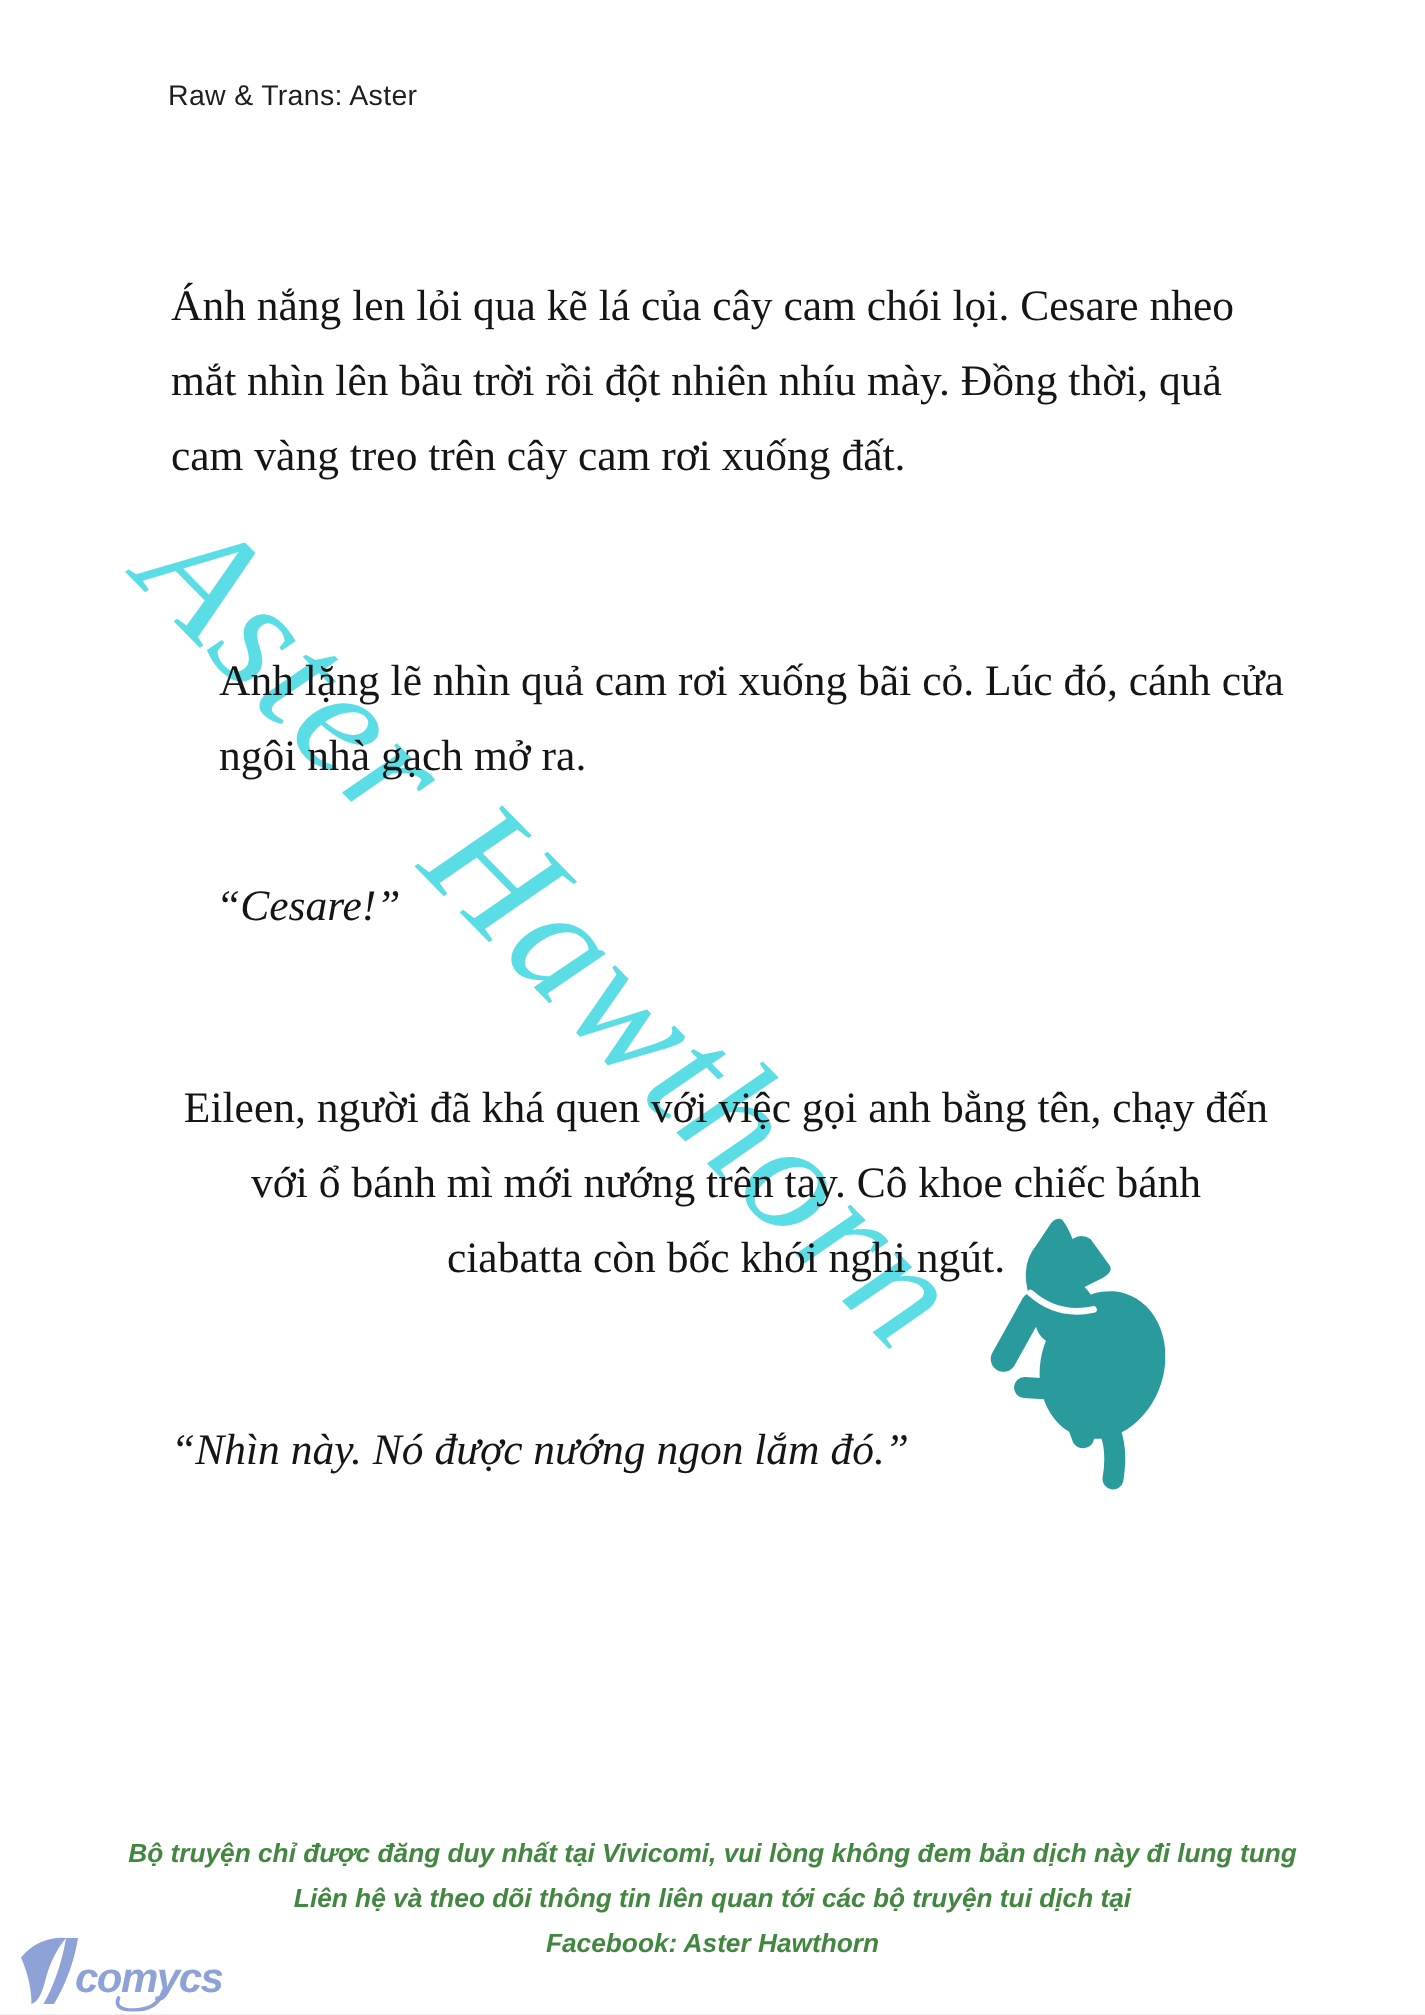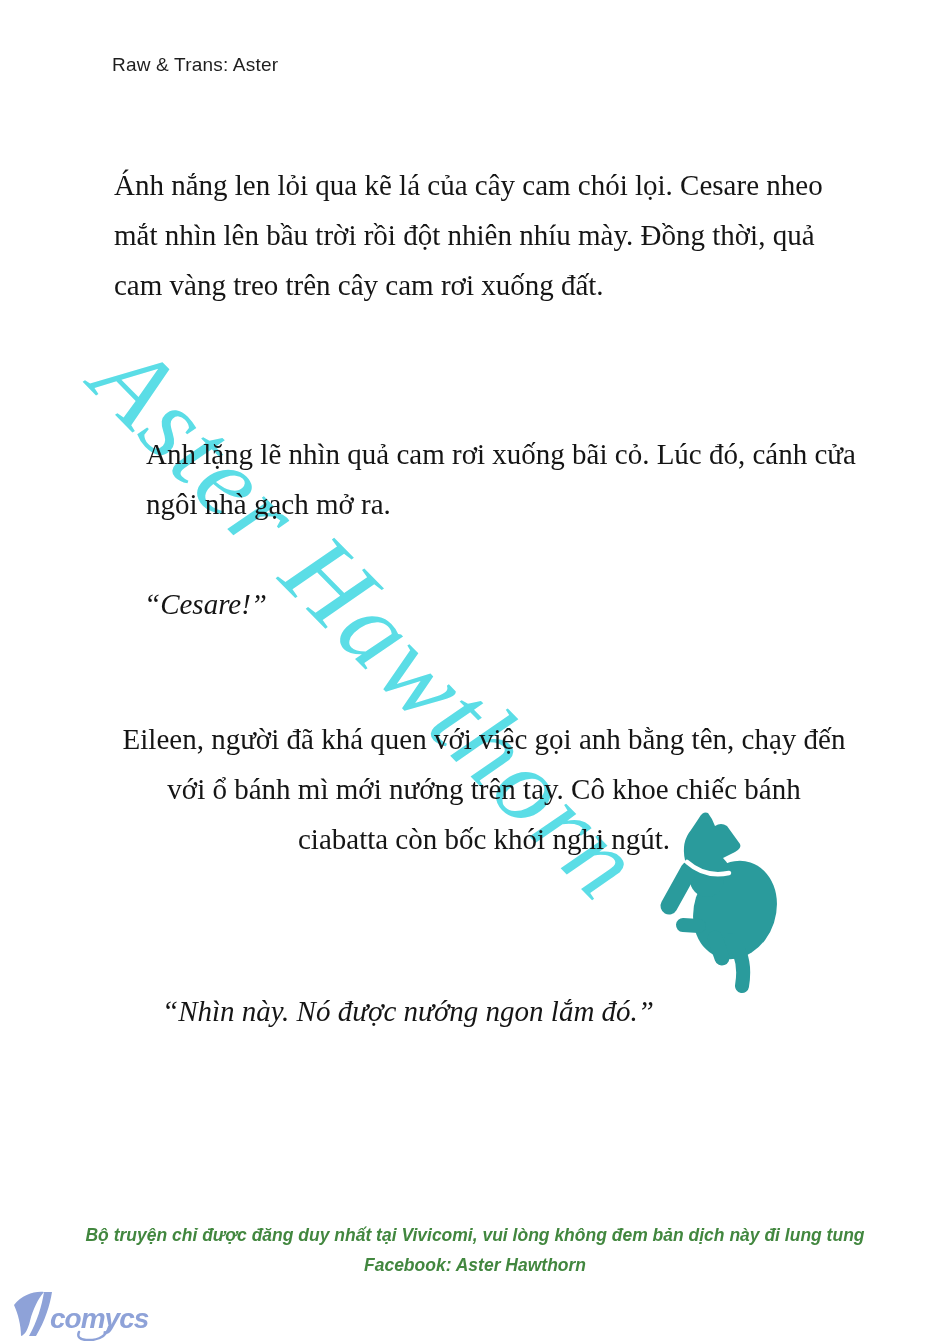--- a/index.html
+++ b/index.html
@@ -30,25 +30,25 @@
     z-index:0;
     user-select:none;
   }
   .para{
     position:absolute;left:114px;width:740px;
     font-size:29px;line-height:50px;color:#151515;
     white-space:pre-line;
     z-index:2;
   }
   .para.italic{font-style:italic;}
-  .p1{top:160px;}
+  .p1{top:179px;}
   .p2{top:429px;margin-left:32px;}
   .p3{top:579px;margin-left:30px;}
   .p4{top:714px;text-align:center;}
-  .p5{top:986px;margin-left:48px;}
+  .p5{top:942px;}
   .cat{
     position:absolute;left:655px;top:808px;
     width:122px;height:186px;z-index:1;
   }
   .footer{
     position:absolute;left:0;top:1200px;width:950px;
     text-align:center;
     font-family:"Liberation Sans", sans-serif;
     font-weight:bold;font-style:italic;
     font-size:17.5px;line-height:30px;
@@ -108,20 +108,21 @@
 
     <path d="M60,130 L67,150" stroke="#2a9b9c" stroke-width="15" stroke-linecap="round" fill="none"></path>
 
     <path d="M76,132 Q92,148 87,178" stroke="#2a9b9c" stroke-width="14" stroke-linecap="round" fill="none"></path>
 
     <path d="M32,54 Q50,70 74,65" stroke="#ffffff" stroke-width="4.5" stroke-linecap="round" fill="none"></path>
   </svg>
 
   <div class="footer">
     <div>Bộ truyện chỉ được đăng duy nhất tại Vivicomi, vui lòng không đem bản dịch này đi lung tung</div>
+    <div>Liên hệ và theo dõi thông tin liên quan tới các bộ truyện tui dịch tại</div>
     <div>Facebook: Aster Hawthorn</div>
   </div>
 
   <svg class="logo" viewBox="0 0 150 52" xmlns="http://www.w3.org/2000/svg" aria-hidden="true">
     <g fill="#8ea2d8">
 
       <path d="M6,16 C14,6 26,2 36,3 C30,10 25,20 22,32 C20,40 17,46 13,47 C13,36 10,25 6,16 Z"></path>
       <path d="M36,3 C34,16 29,33 21,47 L28,47 C37,32 42,16 44,3 Z"></path>
       <text x="42" y="39" font-family="Liberation Sans, sans-serif" font-size="28" font-weight="bold" font-style="italic" letter-spacing="-1">comycs</text>
     </g>

